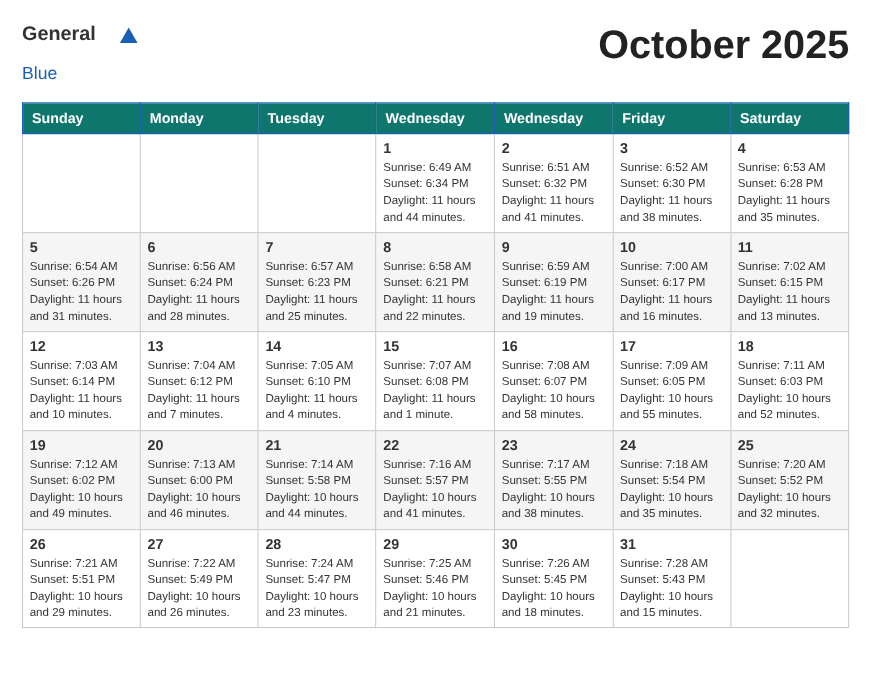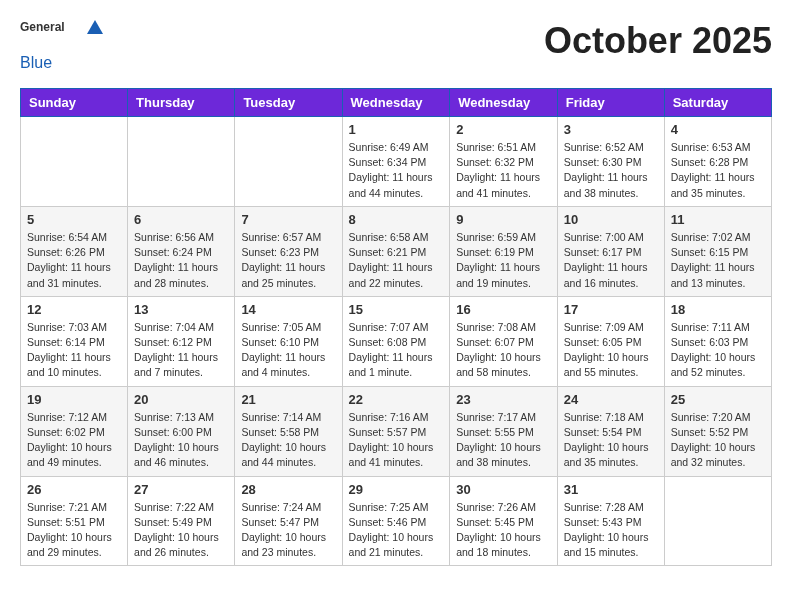--- a/index.html
+++ b/index.html
@@ -16,22 +16,22 @@
       justify-content: space-between;
       margin-bottom: 16px;
     }
     .logo {
       display: flex;
       flex-direction: column;
       align-items: flex-start;
     }
     .logo-text {
       display: flex;
-      align-items: flex-start;
-      font-size: 12px;
+      align-items: flex-end;
+      font-size: 18px;
       font-weight: bold;
       gap: 20px;
     }
     .logo-general {
       color: #333;
     }
     .logo-blue {
       color: #1a5fb4;
       margin-top: 18px;
     }
@@ -55,21 +55,21 @@
     .location-title {
       font-size: 16px;
       color: #333;
     }
     .calendar {
       width: 100%;
       border-collapse: collapse;
       border: 1px solid #ccc;
     }
     .calendar th {
-      background-color: #6d28d9;
+      background-color: #0f766e;
       color: #fff;
       font-size: 13px;
       font-weight: bold;
       padding: 6px 8px;
       text-align: left;
       border: 1px solid #1a5fb4;
     }
     .calendar td {
       vertical-align: top;
       padding: 5px 6px;
@@ -111,21 +111,21 @@
   </div>
   <div class="title-area">
     <div class="month-title">October 2025</div>
   </div>
 </div>
 
 <table class="calendar">
   <thead>
     <tr>
     <th>Sunday</th>
-        <th>Thursday</th>
+        <th>Monday</th>
         <th>Tuesday</th>
         <th>Wednesday</th>
         <th>Wednesday</th>
         <th>Friday</th>
         <th>Saturday</th>
       </tr>
   </thead>
   <tbody id="calendar-body">
   <tr>
         <td class="empty-cell"></td>

